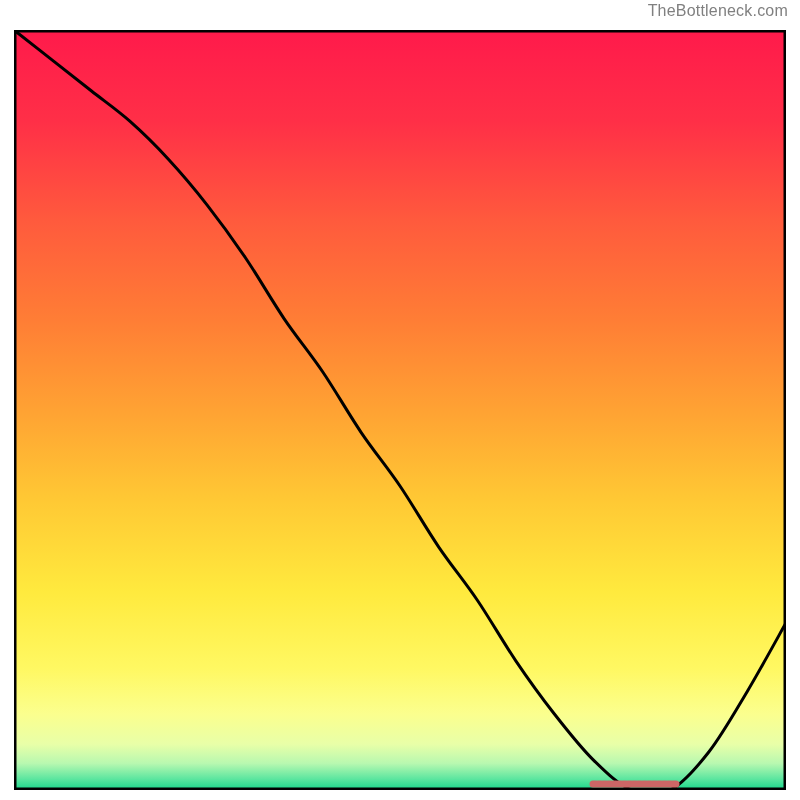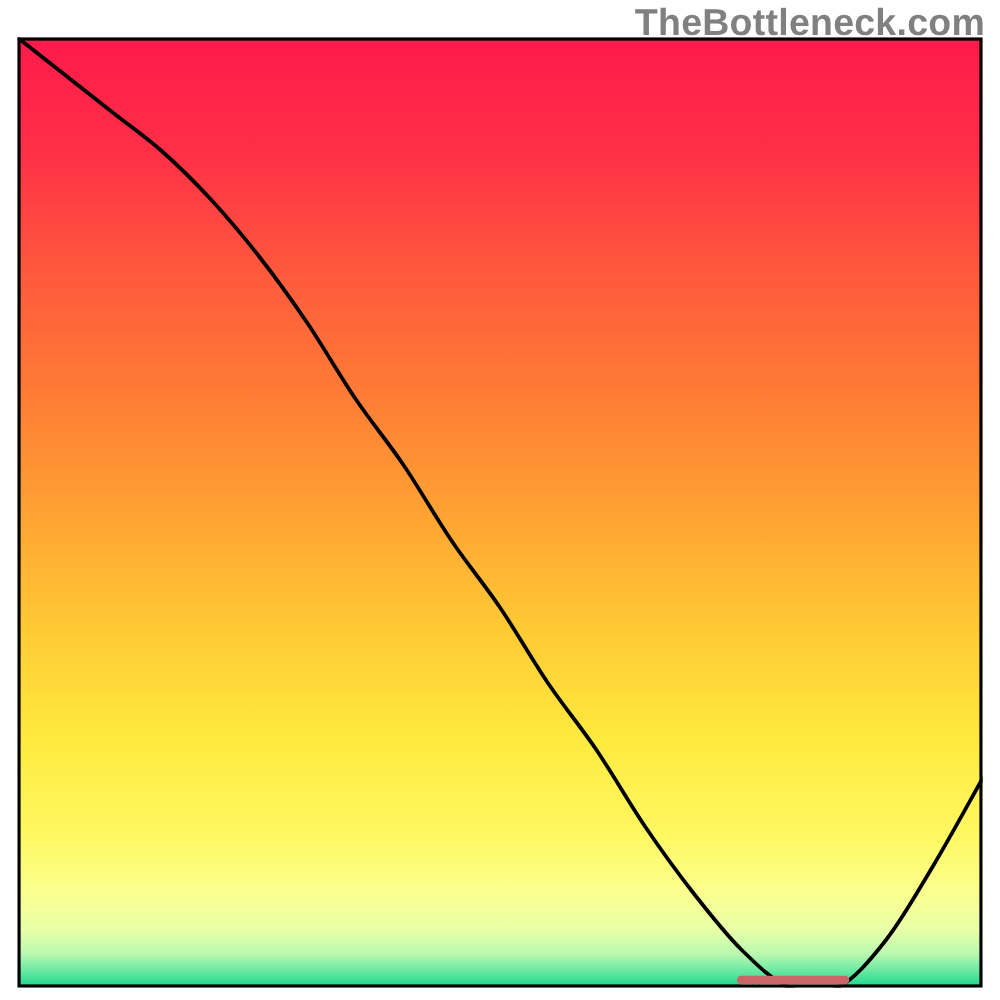--- a/index.html
+++ b/index.html
@@ -13,22 +13,22 @@
   }
   .frame {
     position: relative;
     width: 800px;
     height: 800px;
   }
   .watermark {
     position: absolute;
     top: 2px;
     right: 12px;
-    font-size: 30px;
-    font-weight: bold;
+    font-size: 16px;
+    font-weight: normal;
     color: #808080;
     letter-spacing: 0.2px;
   }
   .plot {
     position: absolute;
     top: 30px;
     left: 14px;
     width: 772px;
     height: 760px;
   }

